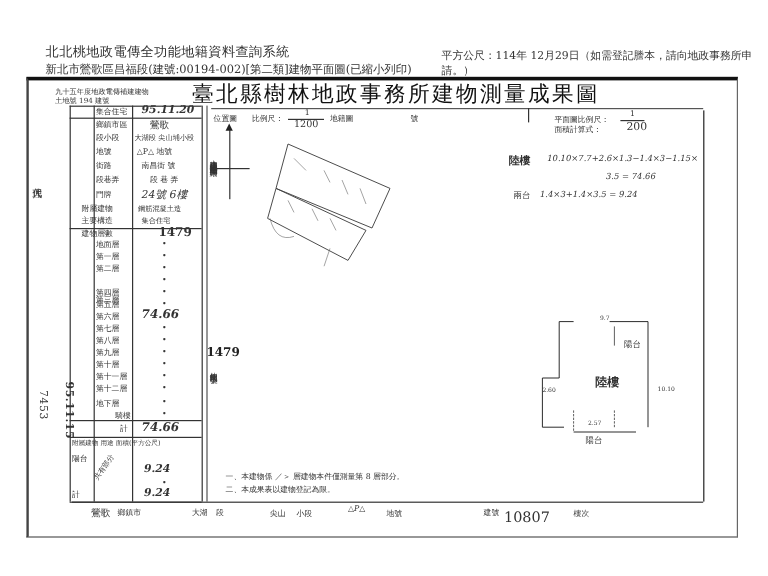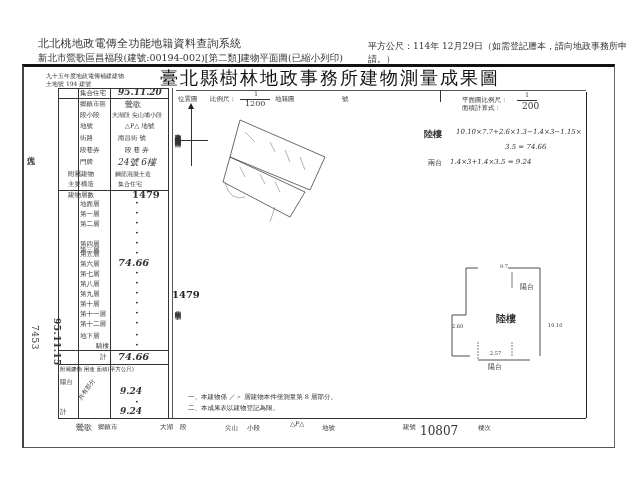--- a/index.html
+++ b/index.html
@@ -50,21 +50,21 @@
 <div class="hline" style="left:58px;top:418px;width:110px;"></div>
 
 <div class="cell" style="left:80px;top:89px;">集合住宅</div>
 <div class="cell hand" style="left:118px;top:87px;font-size:9px;font-weight:bold;">95.11.20</div>
 
 <div class="cell" style="left:80px;top:100px;">鄉鎮市區</div>
 <div class="cell" style="left:125px;top:99px;font-size:8px;">鶯歌</div>
 <div class="cell" style="left:80px;top:111px;">段小段</div>
 <div class="cell" style="left:112px;top:111px;font-size:6px;">大湖段 尖山埔小段</div>
 <div class="cell" style="left:80px;top:122px;">地號</div>
-<div class="cell" style="left:125px;top:122px;">△P△ 地號</div>
+<div class="cell" style="left:114px;top:122px;">△P△ 地號</div>
 <div class="cell" style="left:80px;top:134px;">街路</div>
 <div class="cell" style="left:118px;top:134px;">南昌街 號</div>
 <div class="cell" style="left:80px;top:146px;">段巷弄</div>
 <div class="cell" style="left:125px;top:146px;">段 巷 弄</div>
 <div class="cell" style="left:80px;top:158px;">門牌</div>
 <div class="cell hand" style="left:118px;top:156px;font-size:9px;">24號 6樓</div>
 <div class="cell" style="left:68px;top:170px;">附屬建物</div>
 <div class="cell" style="left:115px;top:170px;font-size:6px;">鋼筋混凝土造</div>
 <div class="cell" style="left:68px;top:180px;">主要構造</div>
 <div class="cell" style="left:118px;top:180px;font-size:6px;">集合住宅</div>

